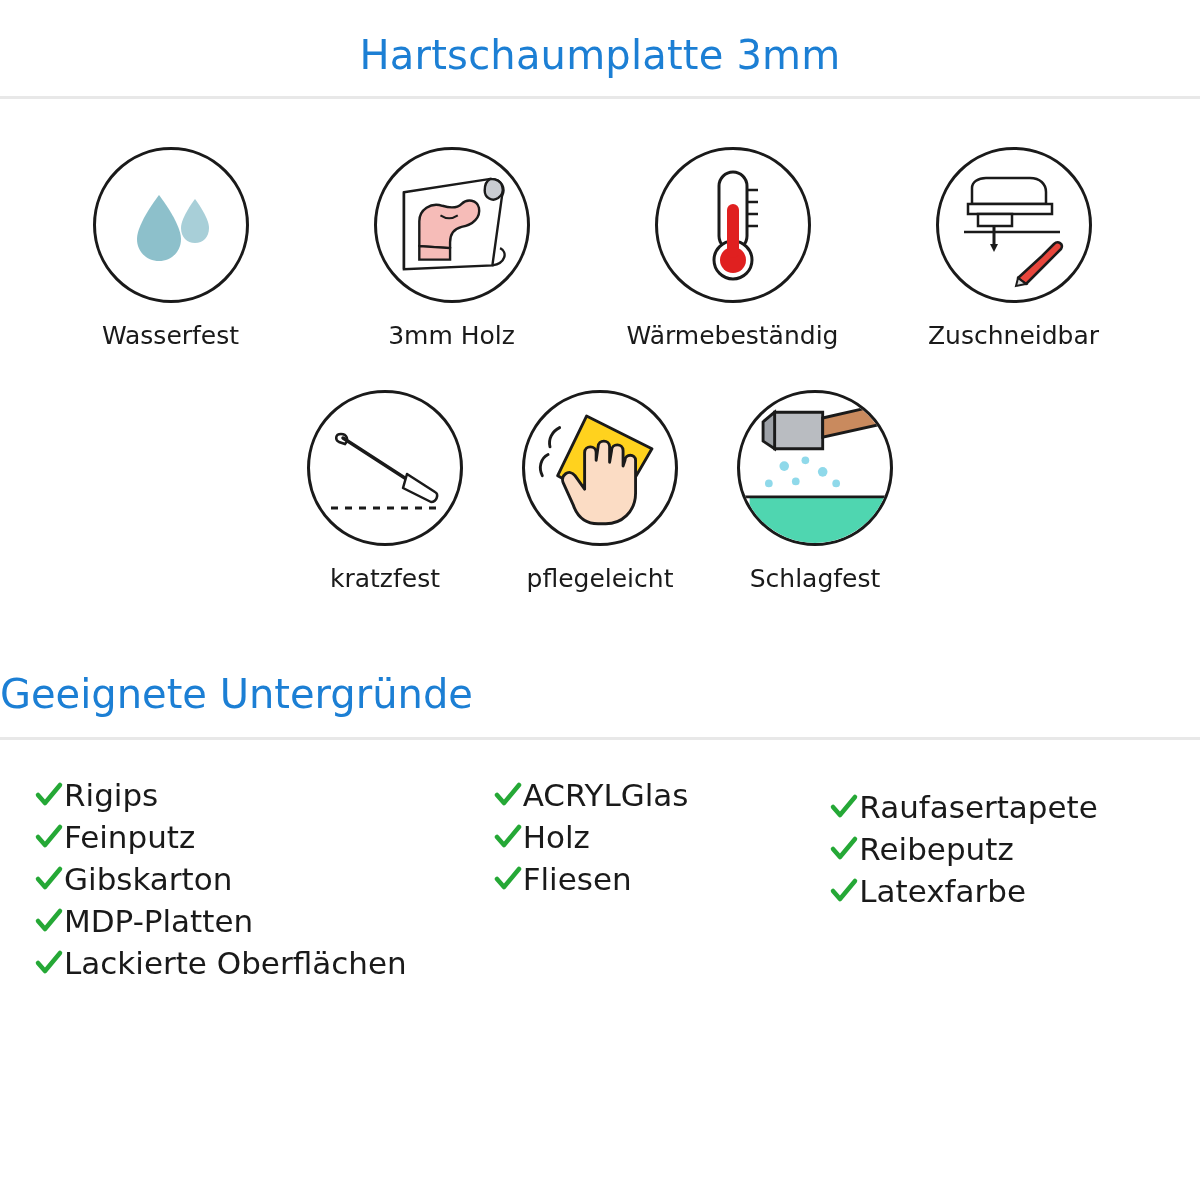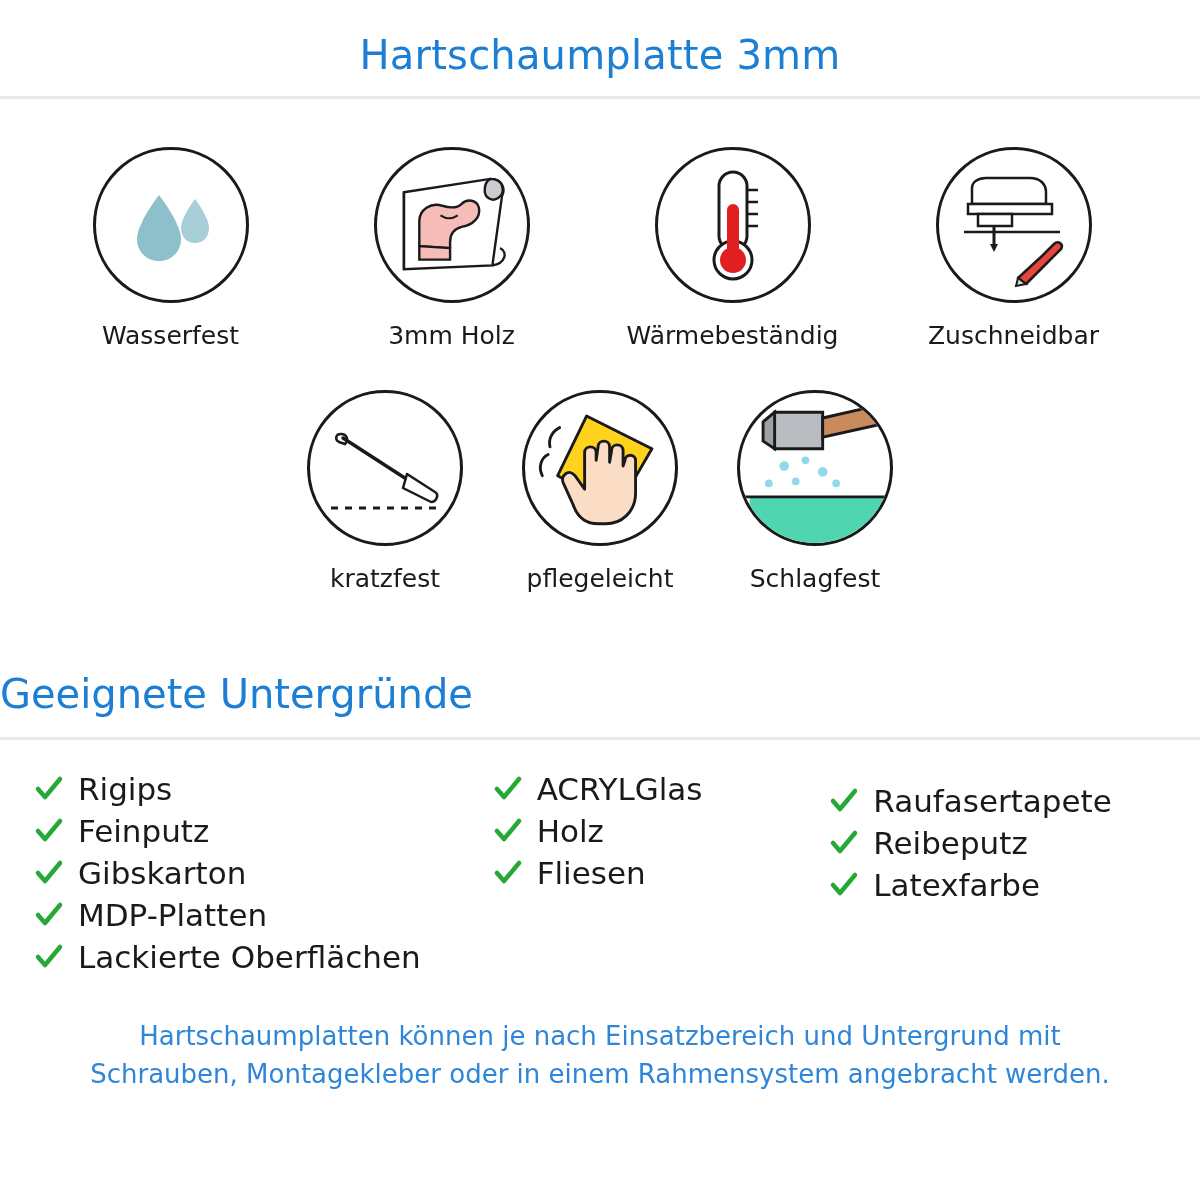--- a/index.html
+++ b/index.html
@@ -83,21 +83,21 @@
     display: flex;
     padding: 34px 34px 0 34px;
     gap: 0px;
   }
   .col { display: flex; flex-direction: column; }
   .col1 { width: 470px; }
   .col2 { width: 345px; }
   .col3 { width: 345px; margin-top: 12px; }
   .sub-item {
     display: flex;
-    gap: 14px;
+    align-items: center;
     height: 42px;
   }
   .check {
     width: 30px; height: 30px;
     flex: 0 0 30px;
   }
   .sub-text {
     font-size: 31px;
     color: #1a1a1a;
     line-height: 1;
@@ -316,18 +316,14 @@
       <div class="sub-item">
         <svg class="check" viewBox="0 0 30 30">
             <path d="M4 15 L11 23 L26 5" fill="none" stroke="#25a836" stroke-width="4.5" stroke-linecap="round" stroke-linejoin="round"></path>
           </svg>
         <span class="sub-text">Latexfarbe</span>
       </div>
     </div>
 
   </div>
 
-  <div class="note">
-    <div>Hartschaumplatten können je nach Einsatzbereich und Untergrund mit</div>
-    <div>Schrauben, Montagekleber oder in einem Rahmensystem angebracht werden.</div>
-  </div>
 
 </div>
 
 </body></html>

